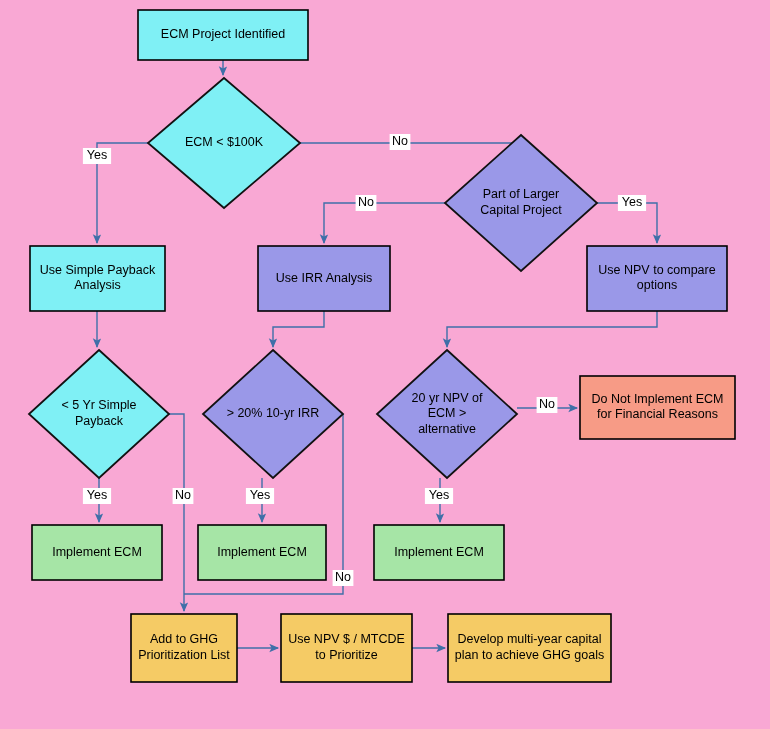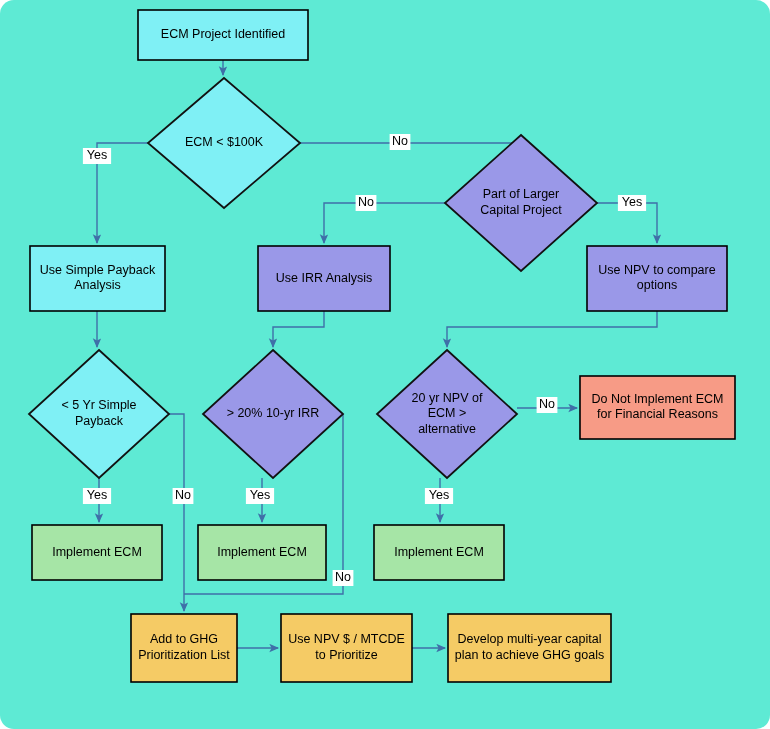--- a/index.html
+++ b/index.html
@@ -7,23 +7,22 @@
     padding: 0;
     background: #ffffff;
   }
   body {
     font-family: "Liberation Sans", sans-serif;
   }
   #canvas {
     position: relative;
     width: 770px;
     height: 729px;
-    background: #5eead4;
+    background: #f9a8d4;
     overflow: hidden;
-    border-radius: 14px;
   }
   #flow-svg {
     position: absolute;
     left: 0;
     top: 0;
     width: 770px;
     height: 729px;
   }
   .node-text {
     font-family: "Liberation Sans", sans-serif;

